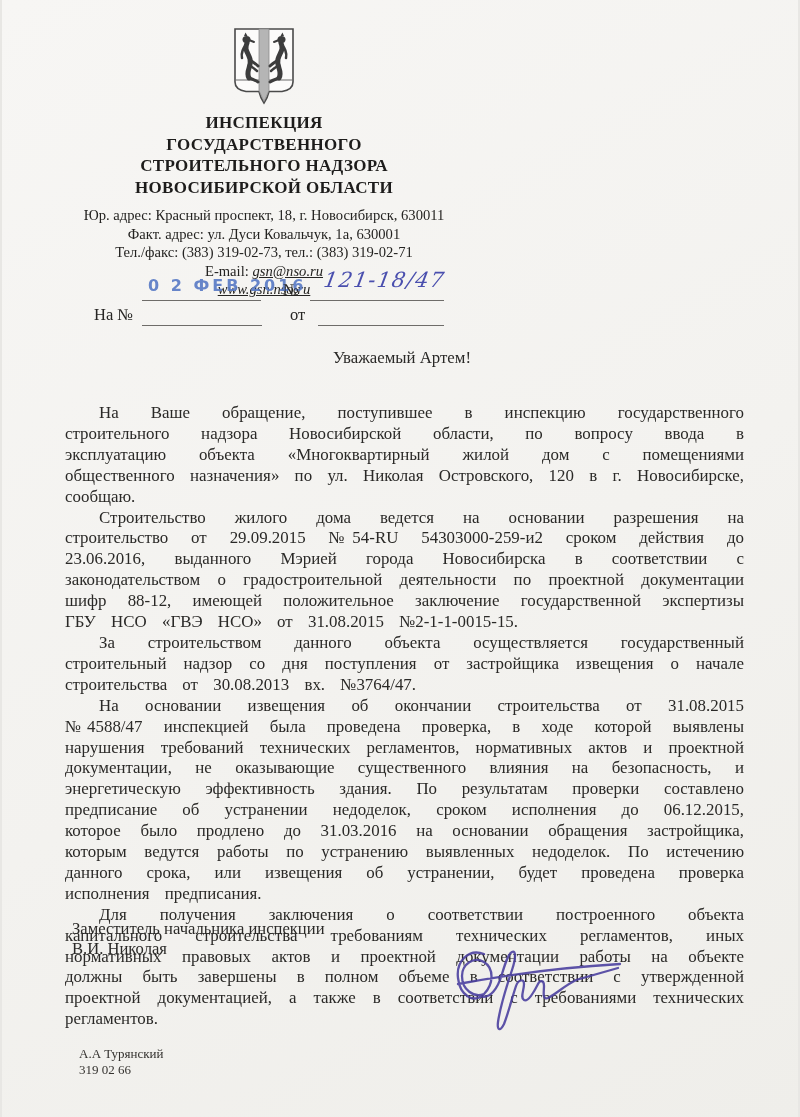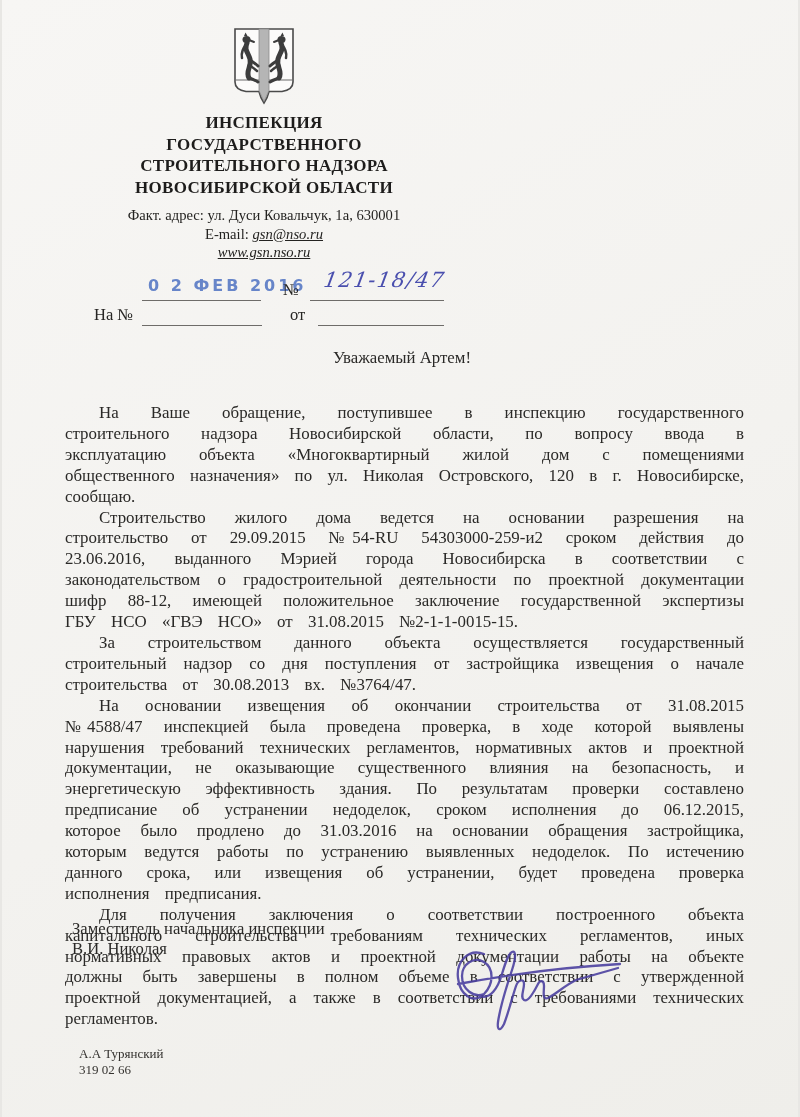--- a/index.html
+++ b/index.html
@@ -74,21 +74,23 @@
     </svg>
 
     <div class="org-title">
       <div>ИНСПЕКЦИЯ</div>
       <div>ГОСУДАРСТВЕННОГО</div>
       <div>СТРОИТЕЛЬНОГО НАДЗОРА</div>
       <div>НОВОСИБИРСКОЙ ОБЛАСТИ</div>
     </div>
 
     <div class="address">
+      <div>Юр. адрес: Красный проспект, 18, г. Новосибирск, 630011</div>
       <div>Факт. адрес: ул. Дуси Ковальчук, 1а, 630001</div>
+      <div>Тел./факс: (383) 319-02-73, тел.: (383) 319-02-71</div>
       <div><span>E-mail: </span><span class="lnk">gsn@nso.ru</span></div>
       <div><span class="lnk">www.gsn.nso.ru</span></div>
     </div>
   </div>
 
   <div class="ref">
     <span class="stamp">0 2 ФЕВ 2016</span>
     <span class="blank l1"></span>
     <span class="num-label">№</span>
     <span class="num-value">121-18/47</span>

